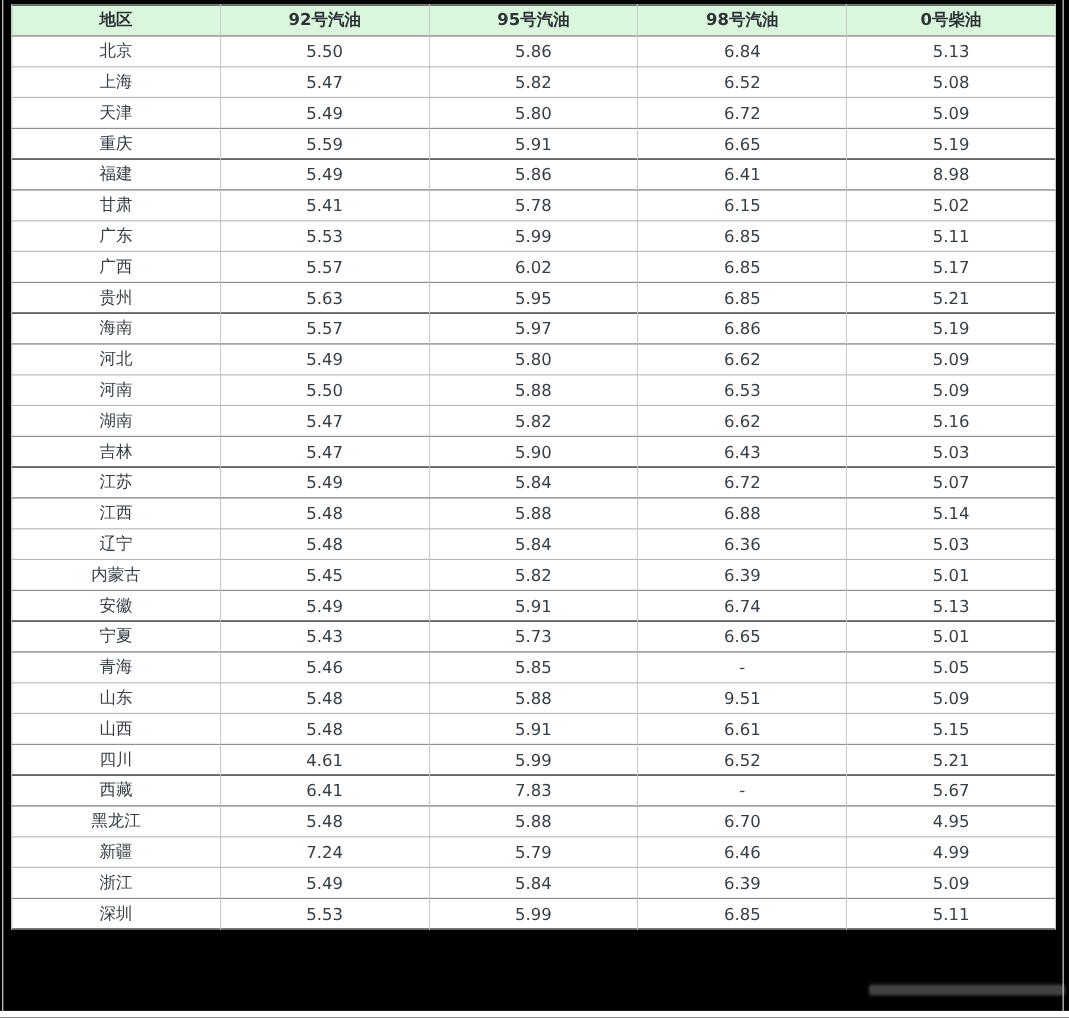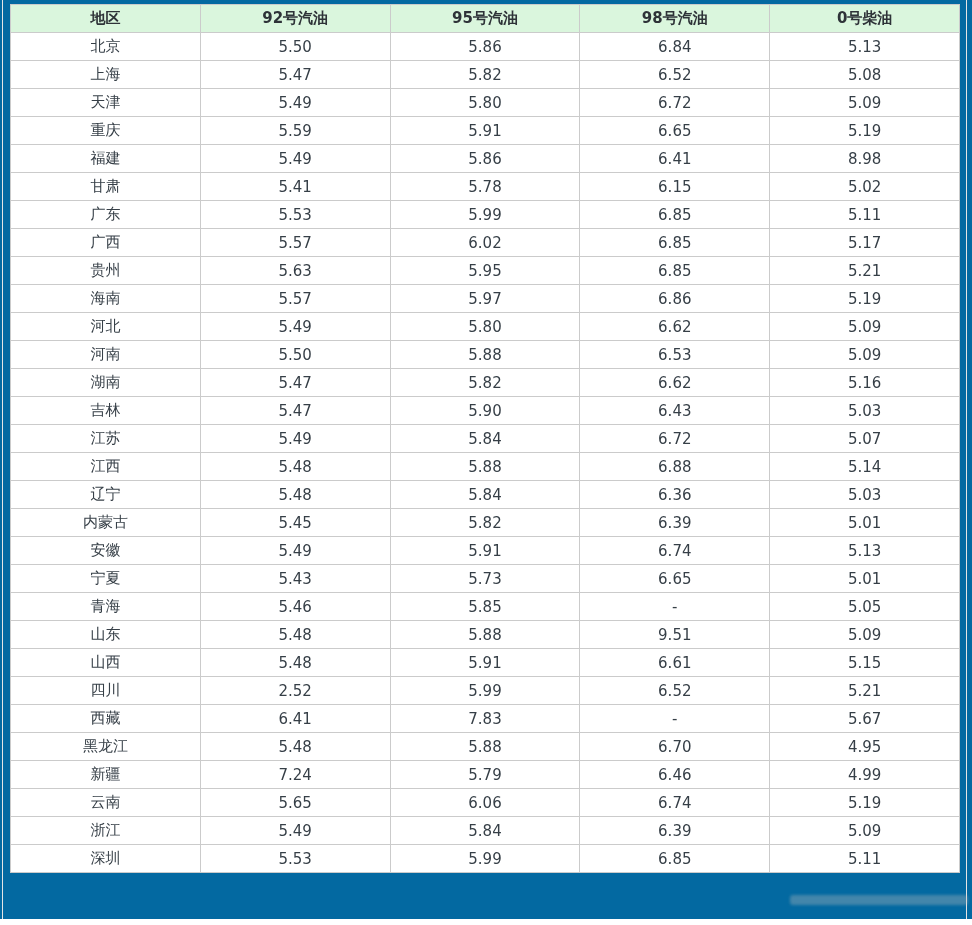--- a/index.html
+++ b/index.html
@@ -7,21 +7,21 @@
     --grid:#cbcbcb;
     --text:#363f47;
     --header-text:#2e3338;
     --edge:#e5e5e5;
   }
   html,body{margin:0;padding:0;}
   body{
     width:972px;height:925px;overflow:hidden;background:#ffffff;
     font-family:"DejaVu Sans","Liberation Sans",sans-serif;
   }
-  .page{position:relative;width:972px;height:919px;background:#0369a1;}
+  .page{position:relative;width:972px;height:919px;background:#000000;}
   .edge-line{position:absolute;top:0;bottom:0;width:1px;background:var(--edge);}
   .edge-line.left{left:2px;}
   .edge-line.right{left:966px;}
   table.price-table{
     position:absolute;left:10px;top:4px;width:950px;
     border-collapse:collapse;table-layout:fixed;
   }
   .price-table th,
   .price-table td{
     border:1px solid var(--grid);
@@ -224,21 +224,21 @@
         </tr>
         <tr>
           <td>山西</td>
           <td>5.48</td>
           <td>5.91</td>
           <td>6.61</td>
           <td>5.15</td>
         </tr>
         <tr>
           <td>四川</td>
-          <td>2.52</td>
+          <td>4.61</td>
           <td>5.99</td>
           <td>6.52</td>
           <td>5.21</td>
         </tr>
         <tr>
           <td>西藏</td>
           <td>6.41</td>
           <td>7.83</td>
           <td>-</td>
           <td>5.67</td>
@@ -251,27 +251,20 @@
           <td>4.95</td>
         </tr>
         <tr>
           <td>新疆</td>
           <td>7.24</td>
           <td>5.79</td>
           <td>6.46</td>
           <td>4.99</td>
         </tr>
         <tr>
-          <td>云南</td>
-          <td>5.65</td>
-          <td>6.06</td>
-          <td>6.74</td>
-          <td>5.19</td>
-        </tr>
-        <tr>
           <td>浙江</td>
           <td>5.49</td>
           <td>5.84</td>
           <td>6.39</td>
           <td>5.09</td>
         </tr>
         <tr>
           <td>深圳</td>
           <td>5.53</td>
           <td>5.99</td>

